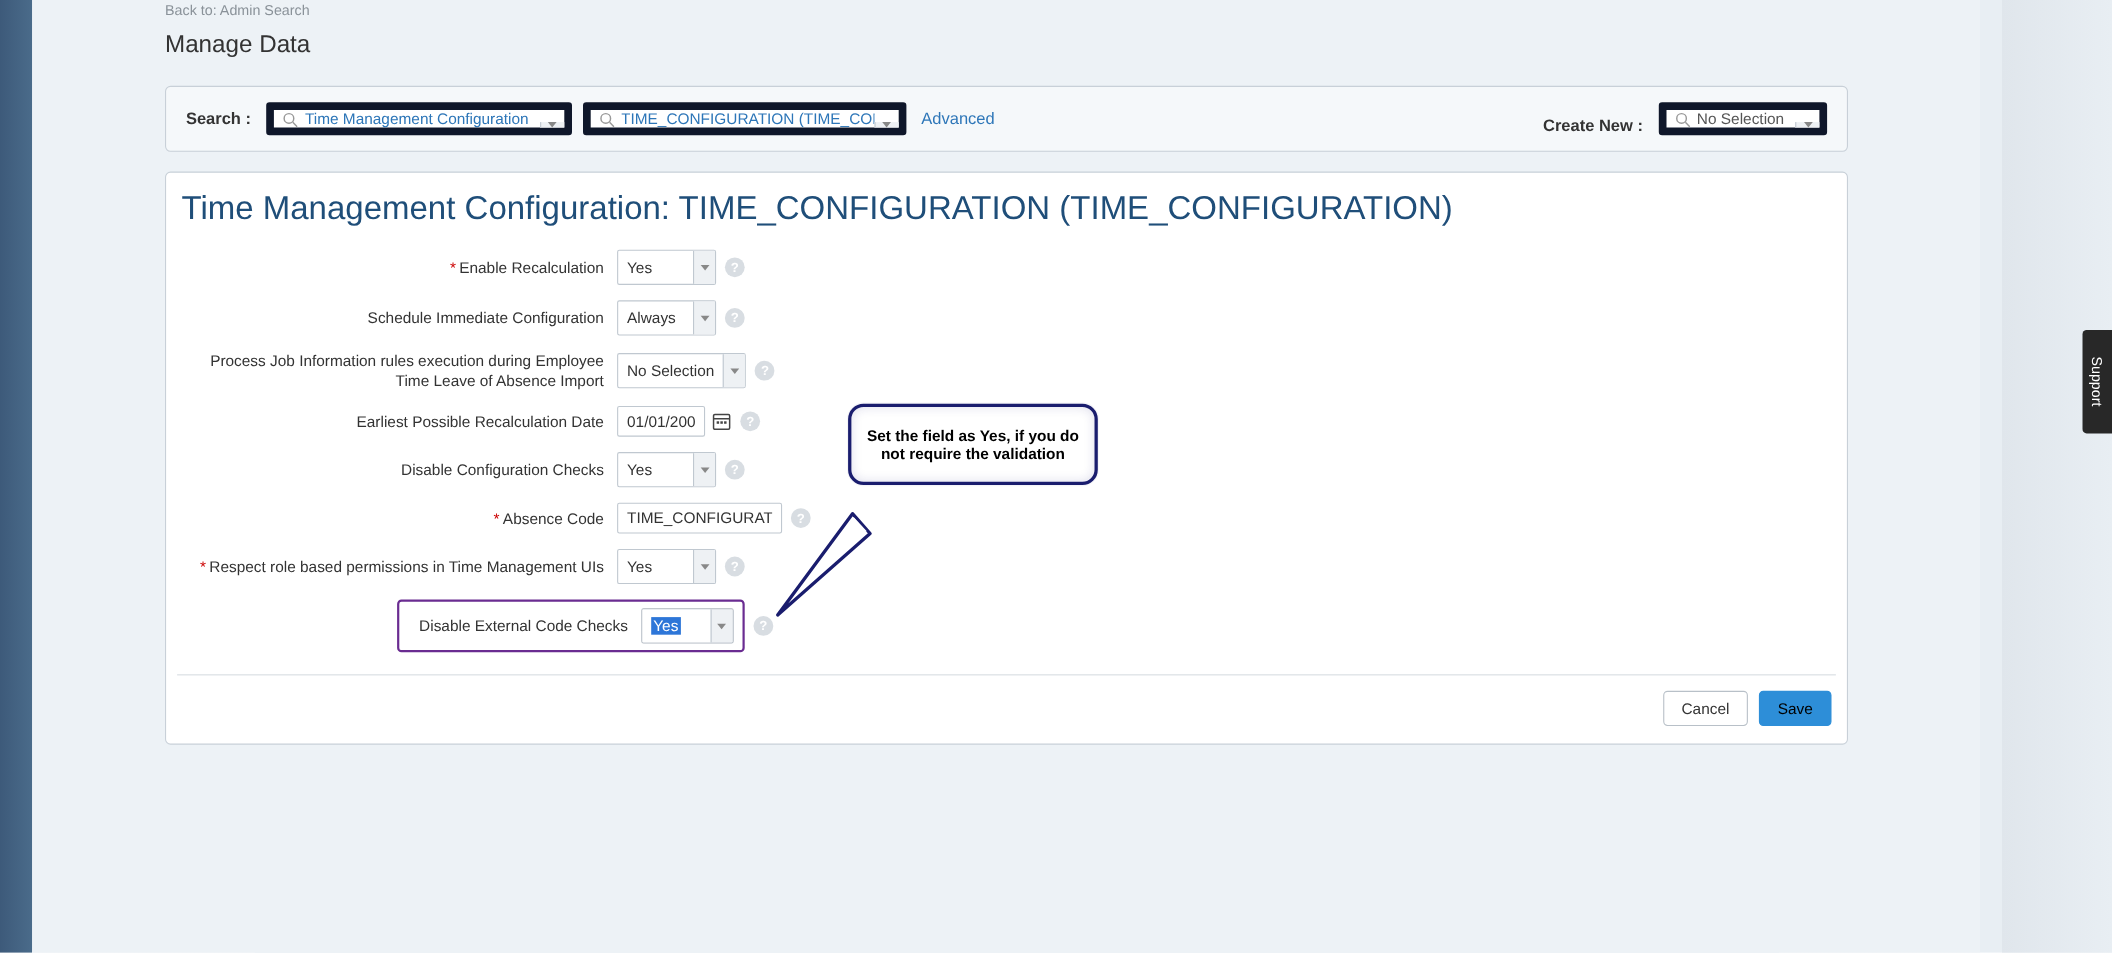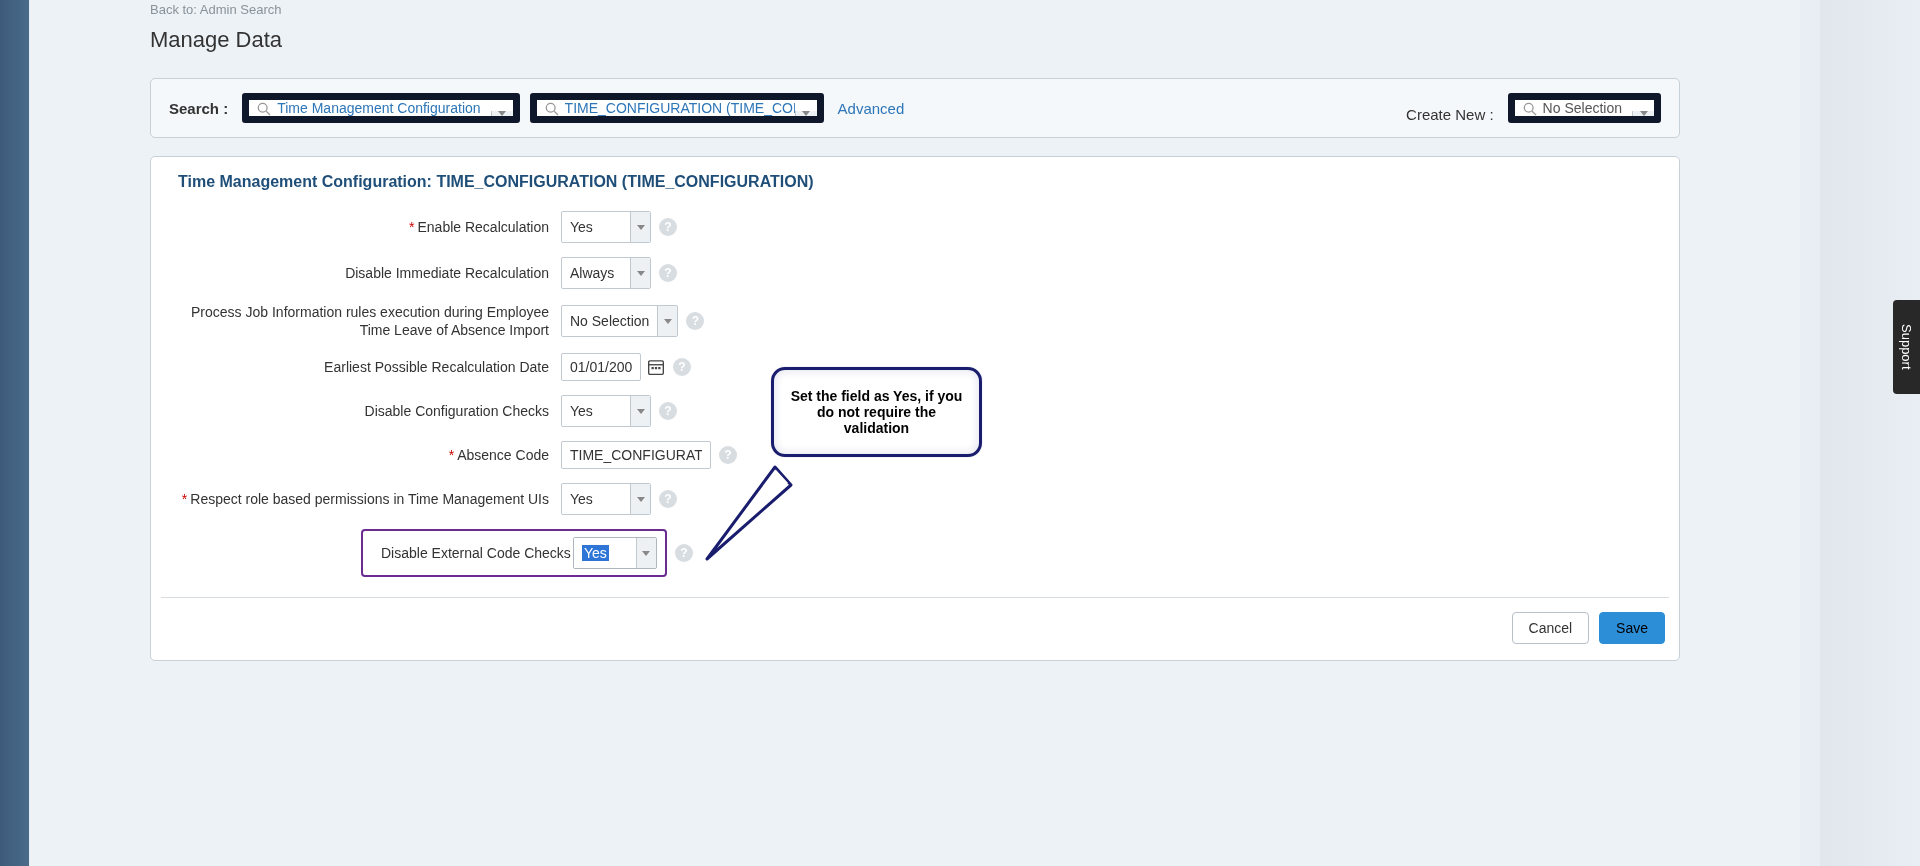--- a/index.html
+++ b/index.html
@@ -83,38 +83,38 @@
     border-top: 5px solid #888;
   }
   .adv-link {
     color: #2d76b8;
     font-size: 15px;
     cursor: pointer;
     margin-left: 4px;
   }
   .spacer { flex: 1; }
   .create-label {
-    font-weight: normal;
+    font-weight: bold;
     color: #333;
     font-size: 15px;
     margin-right: 4px;
     margin-top: 12px;
   }
   .panel {
     border: 1px solid #c8d0d8;
     border-radius: 5px;
     background: #fff;
     padding: 16px 10px 16px 10px;
     position: relative;
   }
   .panel-title {
     color: #1f4e79;
-    font-size: 16px;
-    font-weight: bold;
-    margin: 0 0 20px 17px;
+    font-size: 30px;
+    font-weight: normal;
+    margin: 0 0 20px 4px;
   }
   .form-row {
     display: flex;
     align-items: center;
     margin-bottom: 14px;
   }
   .form-row.last { margin-bottom: 20px; }
   .fld-label {
     width: 400px;
     text-align: right;
@@ -189,21 +189,21 @@
     display: inline-block;
     width: 18px; height: 18px;
     color: #555;
   }
   .highlight-box {
     border: 2px solid #6a2c91;
     border-radius: 4px;
     padding: 6px 8px 6px 18px;
     display: flex;
     align-items: center;
-    gap: 2px;
+    gap: 12px;
     margin-left: 200px;
   }
   .highlight-box .select-box {
     border: 1px solid #aeb6bf;
     background: #e8edf0;
   }
   .highlight-box .select-box .val {
     background: #fff;
     min-width: 62px;
   }
@@ -242,21 +242,21 @@
   .btn.primary {
     background: #2d8ed8;
     border-color: #2d8ed8;
     color: #000000;
   }
   
   .callout {
     position: absolute;
     left: 620px;
     top: 210px;
-    width: 211px;
+    width: 227px;
     background: #fff;
     border: 3px solid #1a1d6e;
     border-radius: 14px;
     padding: 18px 14px;
     text-align: center;
     font-weight: bold;
     font-size: 14px;
     color: #000;
     box-shadow: 0 0 10px rgba(30,30,120,0.15) inset, 0 0 0 1px rgba(30,30,120,0.05);
   }
@@ -356,21 +356,21 @@
           <span class="val">Yes</span>
           <span class="dd">
               <span class="tri"></span>
             </span>
         </span>
         <span class="help-icon">?</span>
       </div>
     </div>
 
     <div class="form-row">
-      <div class="fld-label"><span>Disable Immediate Recalculation</span></div>
+      <div class="fld-label"><span>Schedule Immediate Configuration</span></div>
       <div class="fld-input">
         <span class="select-box">
           <span class="val">Always</span>
           <span class="dd">
               <span class="tri"></span>
             </span>
         </span>
         <span class="help-icon">?</span>
       </div>
     </div>

